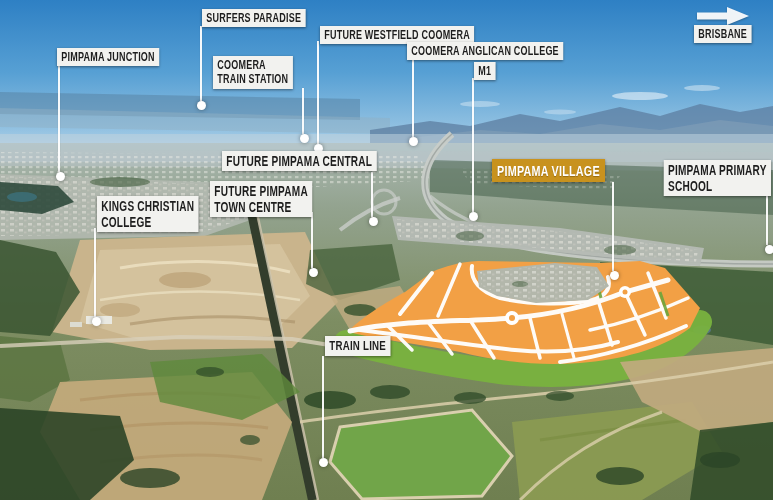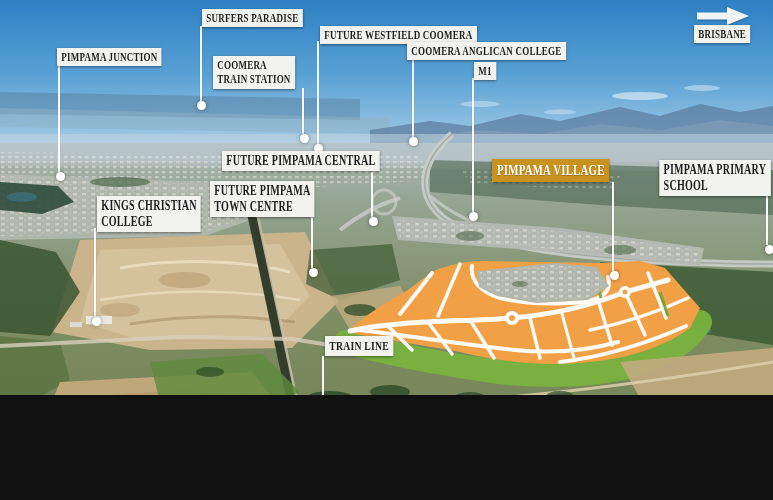--- a/index.html
+++ b/index.html
@@ -1,18 +1,18 @@
 <!DOCTYPE html>
 <html style="--label-bg: #F2F2EF; --label-text: #1D1D1D; --highlight-bg: #C8921E; --highlight-text: #FFFFFF; --leader-white: #FFFFFF; --estate-orange: #F2A045; --estate-green: #79B23E;"><head>
 <meta charset="utf-8">
 <style>
   html,body{margin:0;padding:0;background:#111;}
   .stage{
-    position:relative;width:773px;height:395px;overflow:hidden;
-    font-family:Liberation Serif, serif;
+    position:relative;width:773px;height:500px;overflow:hidden;
+    font-family:Liberation Sans, sans-serif;
   }
   .scene{position:absolute;left:0;top:0;width:773px;height:500px;display:block;}
   
   .maplabel{
     position:absolute;
     display:inline-block;
     background:var(--label-bg,#F2F2EF);
     color:var(--label-text,#1D1D1D);
     font-weight:700;
     letter-spacing:.3px;

